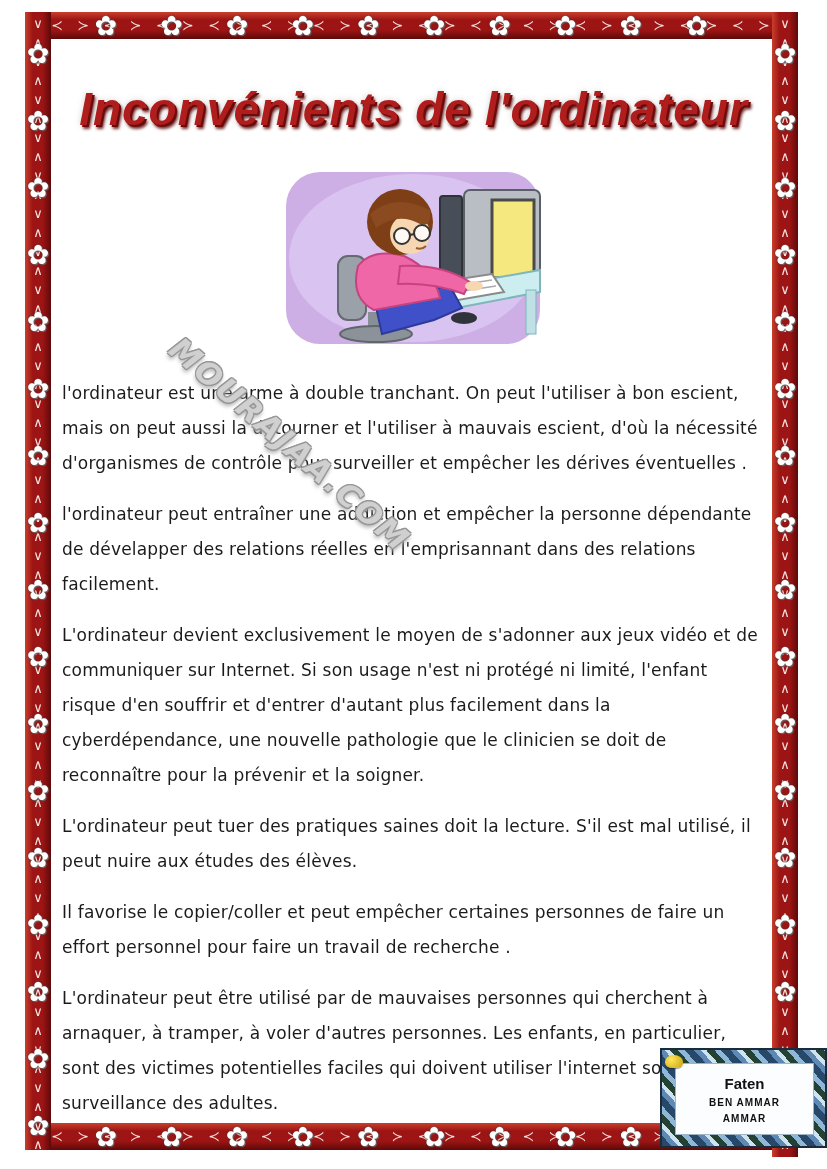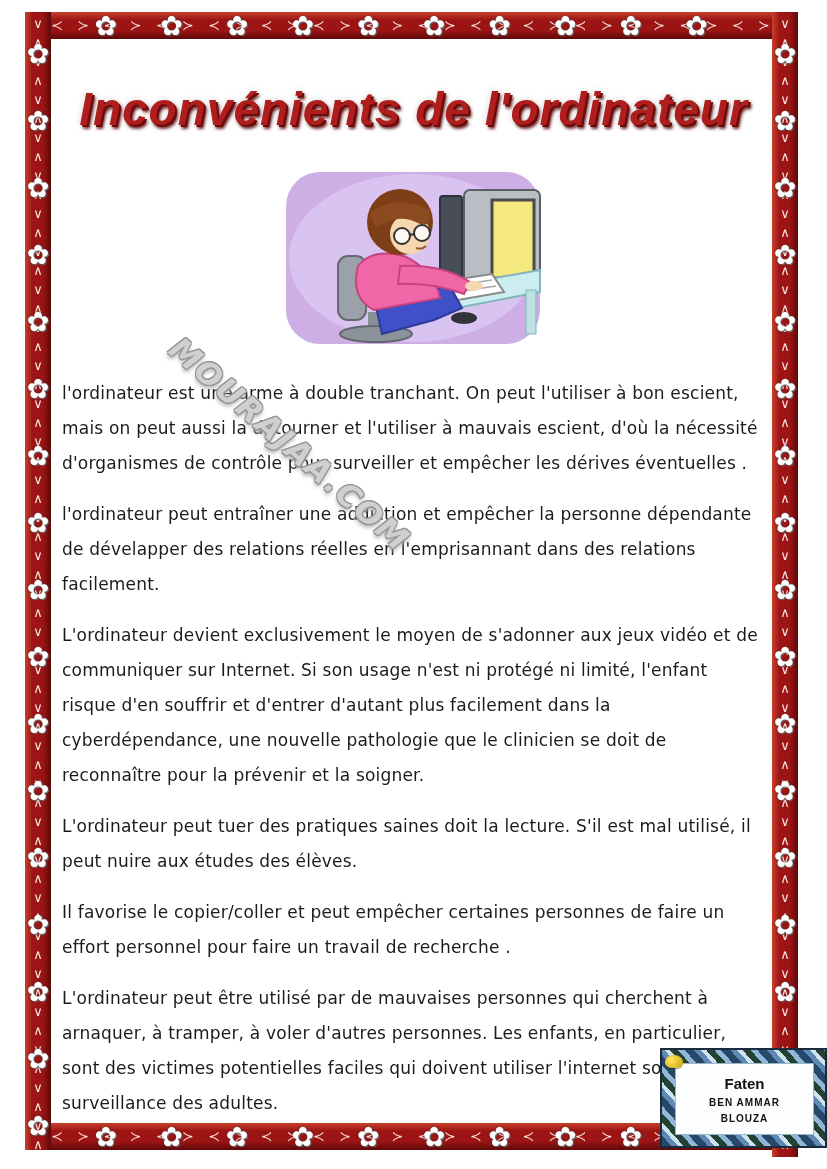--- a/index.html
+++ b/index.html
@@ -125,17 +125,17 @@
     <p>L'ordinateur peut tuer des pratiques saines doit la lecture. S'il est mal utilisé, il peut nuire aux études des élèves.</p>
     <p>Il favorise le copier/coller et peut empêcher certaines personnes de faire un effort personnel pour faire un travail de recherche .</p>
     <p>L'ordinateur peut être utilisé par de mauvaises personnes qui cherchent à arnaquer, à tramper, à voler d'autres personnes. Les enfants, en particulier, sont des victimes potentielles faciles qui doivent utiliser l'internet sous la surveillance des adultes.</p>
   </div>
 
   <div class="badge">
     <span class="badge-orn"></span>
     <div class="badge-inner">
       <span class="badge-l1">Faten</span>
       <span class="badge-l2">BEN AMMAR</span>
-      <span class="badge-l3">BLOUZA</span>
+      <span class="badge-l3">AMMAR</span>
     </div>
   </div>
 
 </div>
 
 </body></html>

